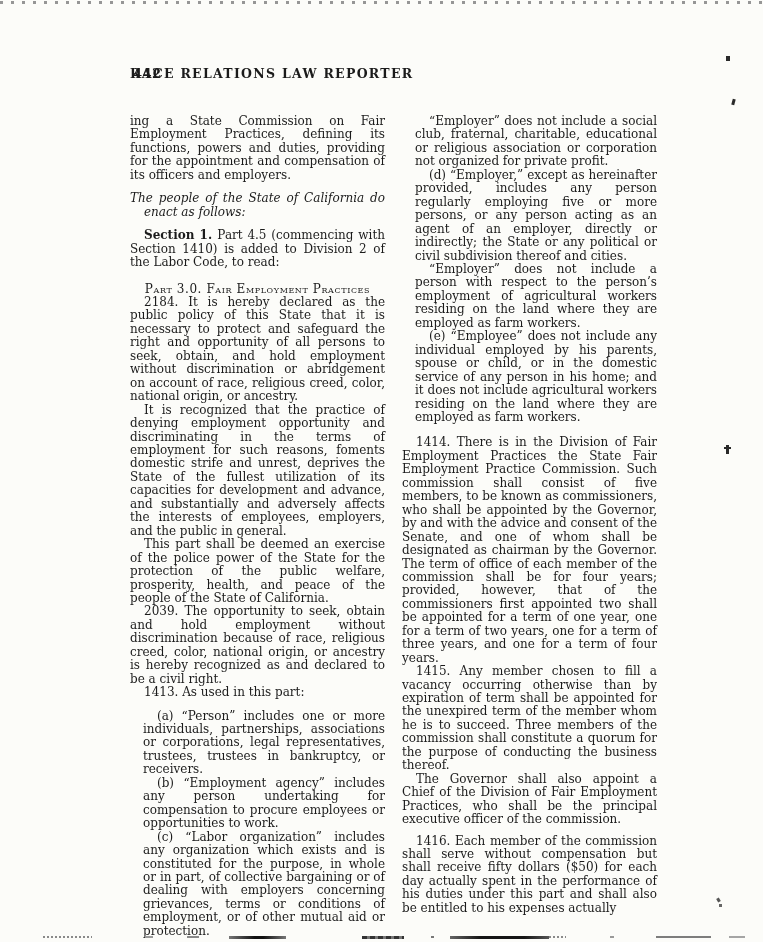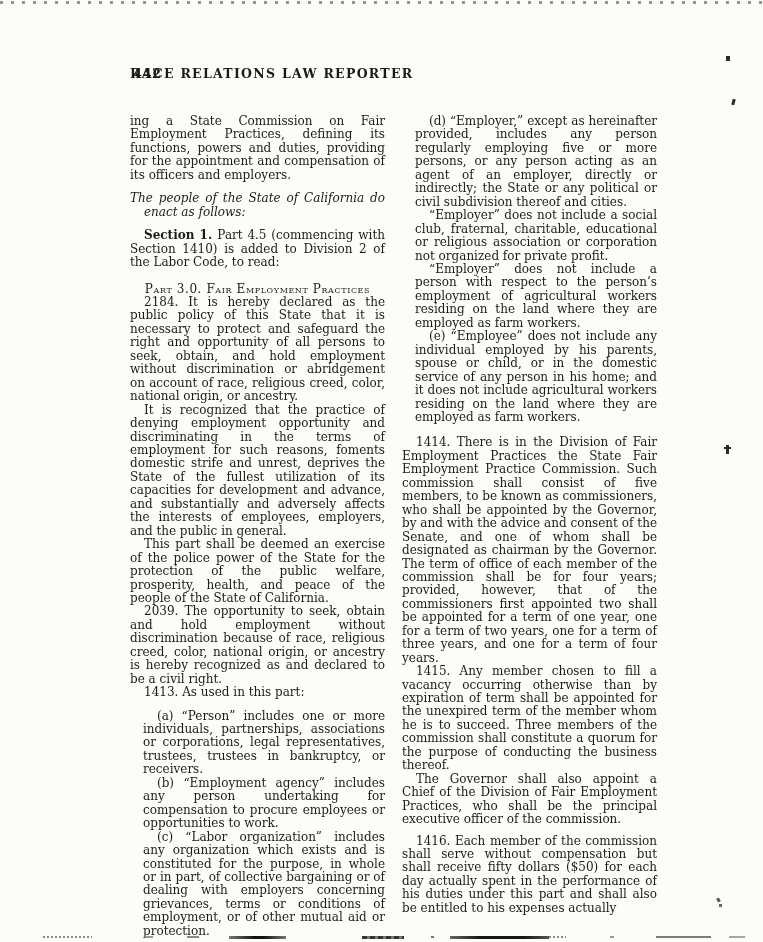--- a/index.html
+++ b/index.html
@@ -88,22 +88,22 @@
         <p class="indent">2184. It is hereby declared as the public policy of this State that it is necessary to protect and safeguard the right and opportunity of all persons to seek, obtain, and hold employment without discrimination or abridgement on account of race, religious creed, color, national origin, or ancestry.</p>
         <p class="indent">It is recognized that the practice of denying employment opportunity and discriminating in the terms of employment for such reasons, foments domestic strife and unrest, deprives the State of the fullest utilization of its capacities for development and advance, and substantially and adversely affects the interests of employees, employers, and the public in general.</p>
         <p class="indent">This part shall be deemed an exercise of the police power of the State for the protection of the public welfare, prosperity, health, and peace of the people of the State of California.</p>
         <p class="indent">2039. The opportunity to seek, obtain and hold employment without discrimination because of race, religious creed, color, national origin, or ancestry is hereby recognized as and declared to be a civil right.</p>
         <p class="indent">1413. As used in this part:</p>
         <p class="indent block sb10">(a) “Person” includes one or more individuals, partnerships, associations or corporations, legal representatives, trustees, trustees in bankruptcy, or receivers.</p>
         <p class="indent block">(b) “Employment agency” includes any person undertaking for compensation to procure employees or opportunities to work.</p>
         <p class="indent block">(c) “Labor organization” includes any organization which exists and is constituted for the purpose, in whole or in part, of collective bargaining or of dealing with employers concerning grievances, terms or conditions of employment, or of other mutual aid or protection.</p>
       </div>
     <div class="col">
+        <p class="indent block">“Employer” does not include a social club, fraternal, charitable, educational or religious association or corporation not organized for private profit.</p>
         <p class="indent block">(d) “Employer,” except as hereinafter provided, includes any person regularly employing five or more persons, or any person acting as an agent of an employer, directly or indirectly; the State or any political or civil subdivision thereof and cities.</p>
-        <p class="indent block">“Employer” does not include a social club, fraternal, charitable, educational or religious association or corporation not organized for private profit.</p>
         <p class="indent block">“Employer” does not include a person with respect to the person’s employment of agricultural workers residing on the land where they are employed as farm workers.</p>
         <p class="indent block">(e) “Employee” does not include any individual employed by his parents, spouse or child, or in the domestic service of any person in his home; and it does not include agricultural workers residing on the land where they are employed as farm workers.</p>
         <p class="indent sb12">1414. There is in the Division of Fair Employment Practices the State Fair Employment Practice Commission. Such commission shall consist of five members, to be known as commissioners, who shall be appointed by the Governor, by and with the advice and consent of the Senate, and one of whom shall be designated as chairman by the Governor. The term of office of each member of the commission shall be for four years; provided, however, that of the commissioners first appointed two shall be appointed for a term of one year, one for a term of two years, one for a term of three years, and one for a term of four years.</p>
         <p class="indent">1415. Any member chosen to fill a vacancy occurring otherwise than by expiration of term shall be appointed for the unexpired term of the member whom he is to succeed. Three members of the commission shall constitute a quorum for the purpose of conducting the business thereof.</p>
         <p class="indent">The Governor shall also appoint a Chief of the Division of Fair Employment Practices, who shall be the principal executive officer of the commission.</p>
         <p class="indent sb8">1416. Each member of the commission shall serve without compensation but shall receive fifty dollars ($50) for each day actually spent in the performance of his duties under this part and shall also be entitled to his expenses actually</p>
       </div>
   </div>
 
   <div class="speck s1"></div>

